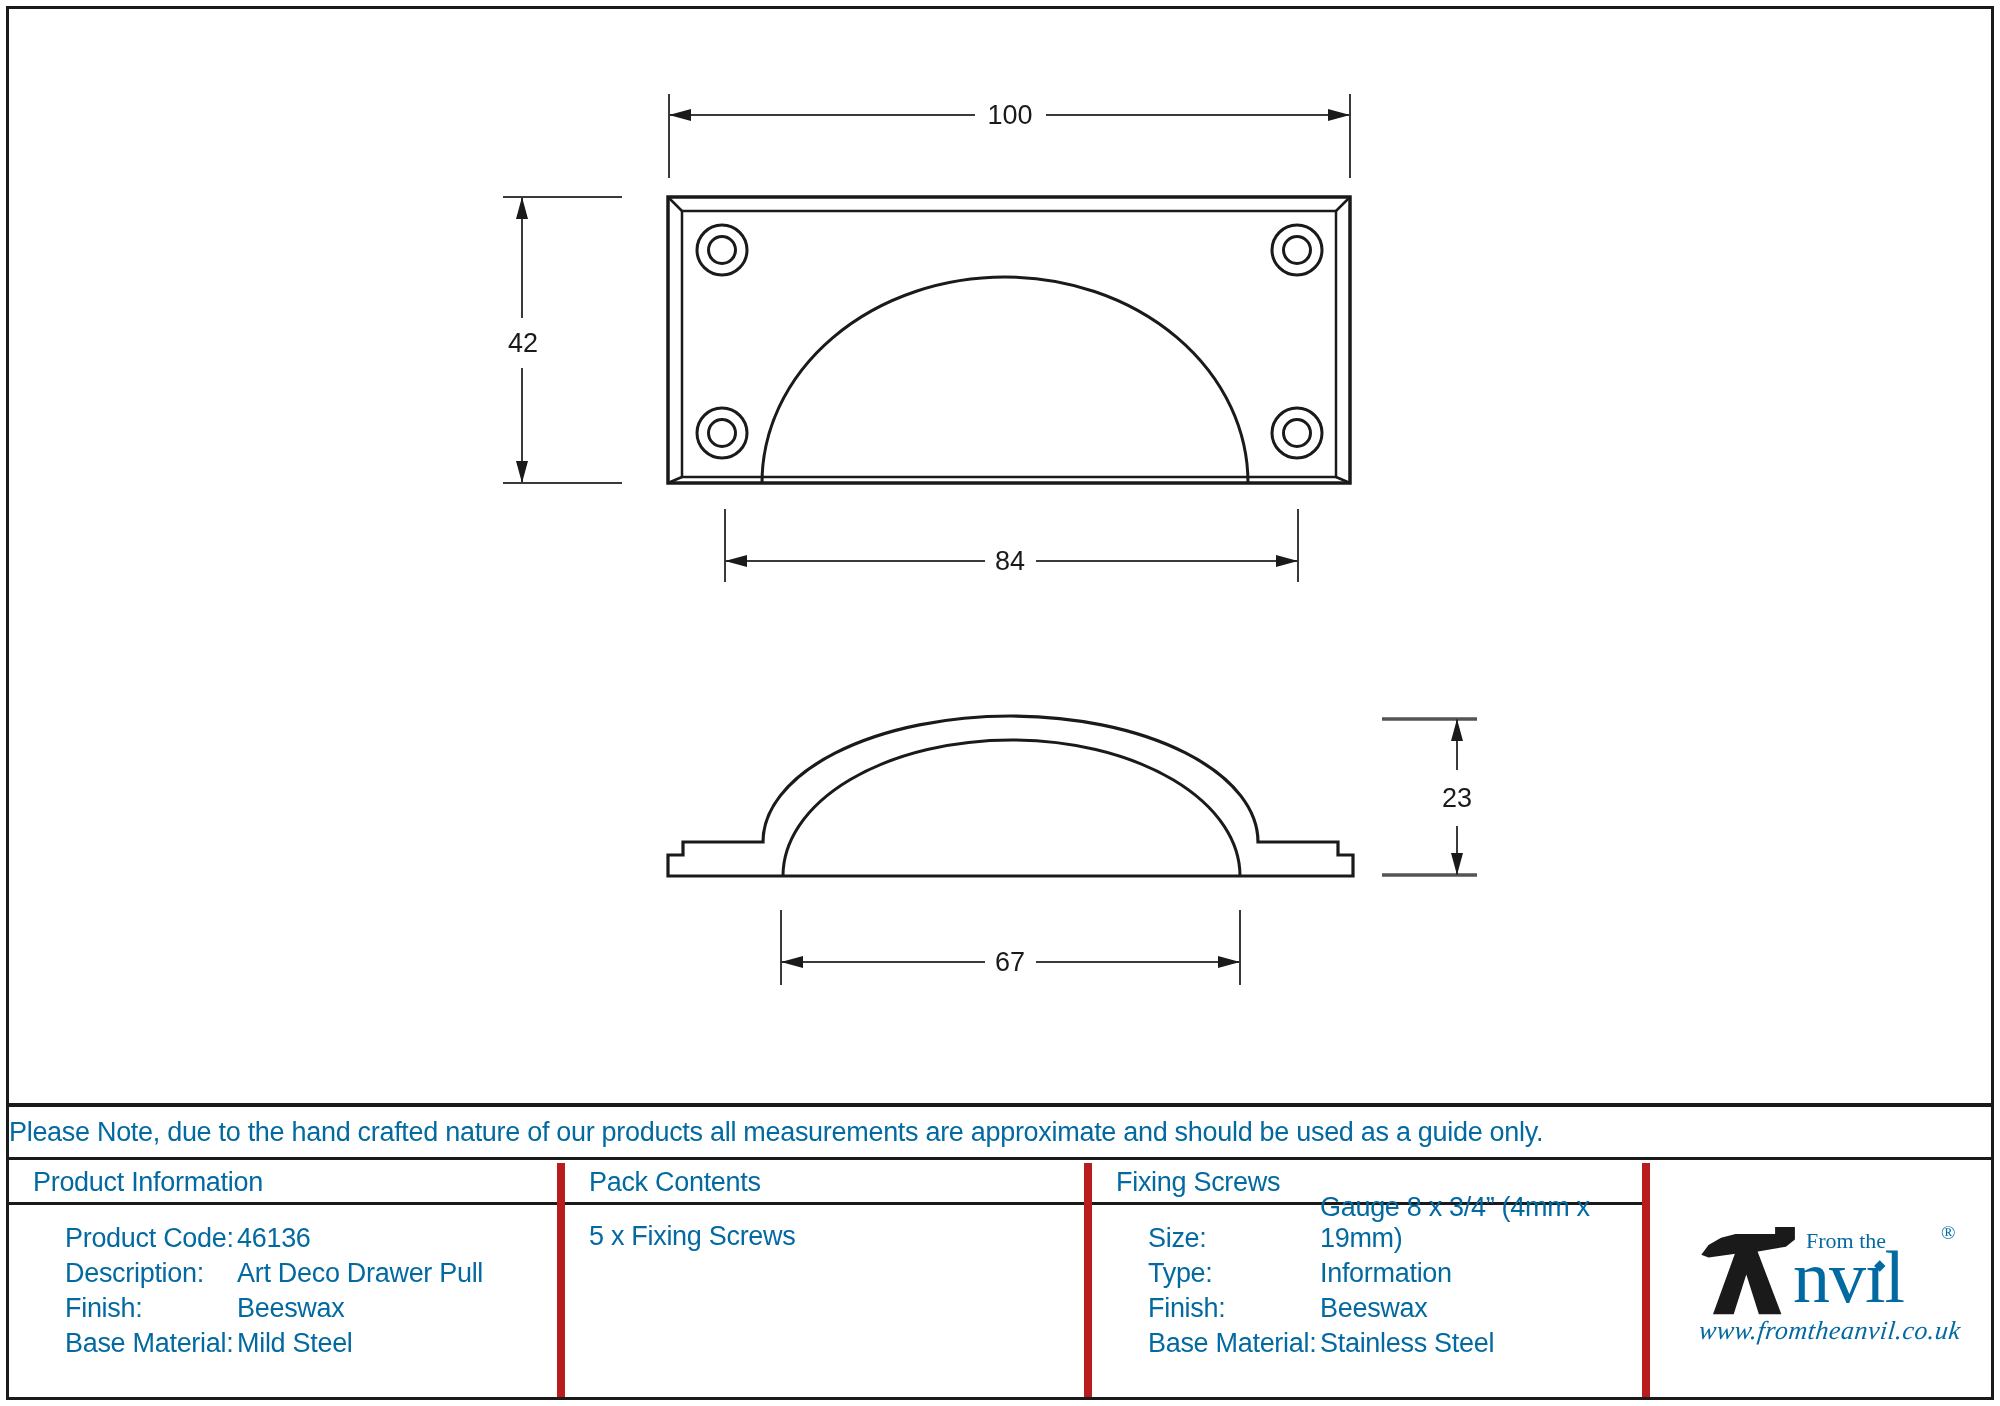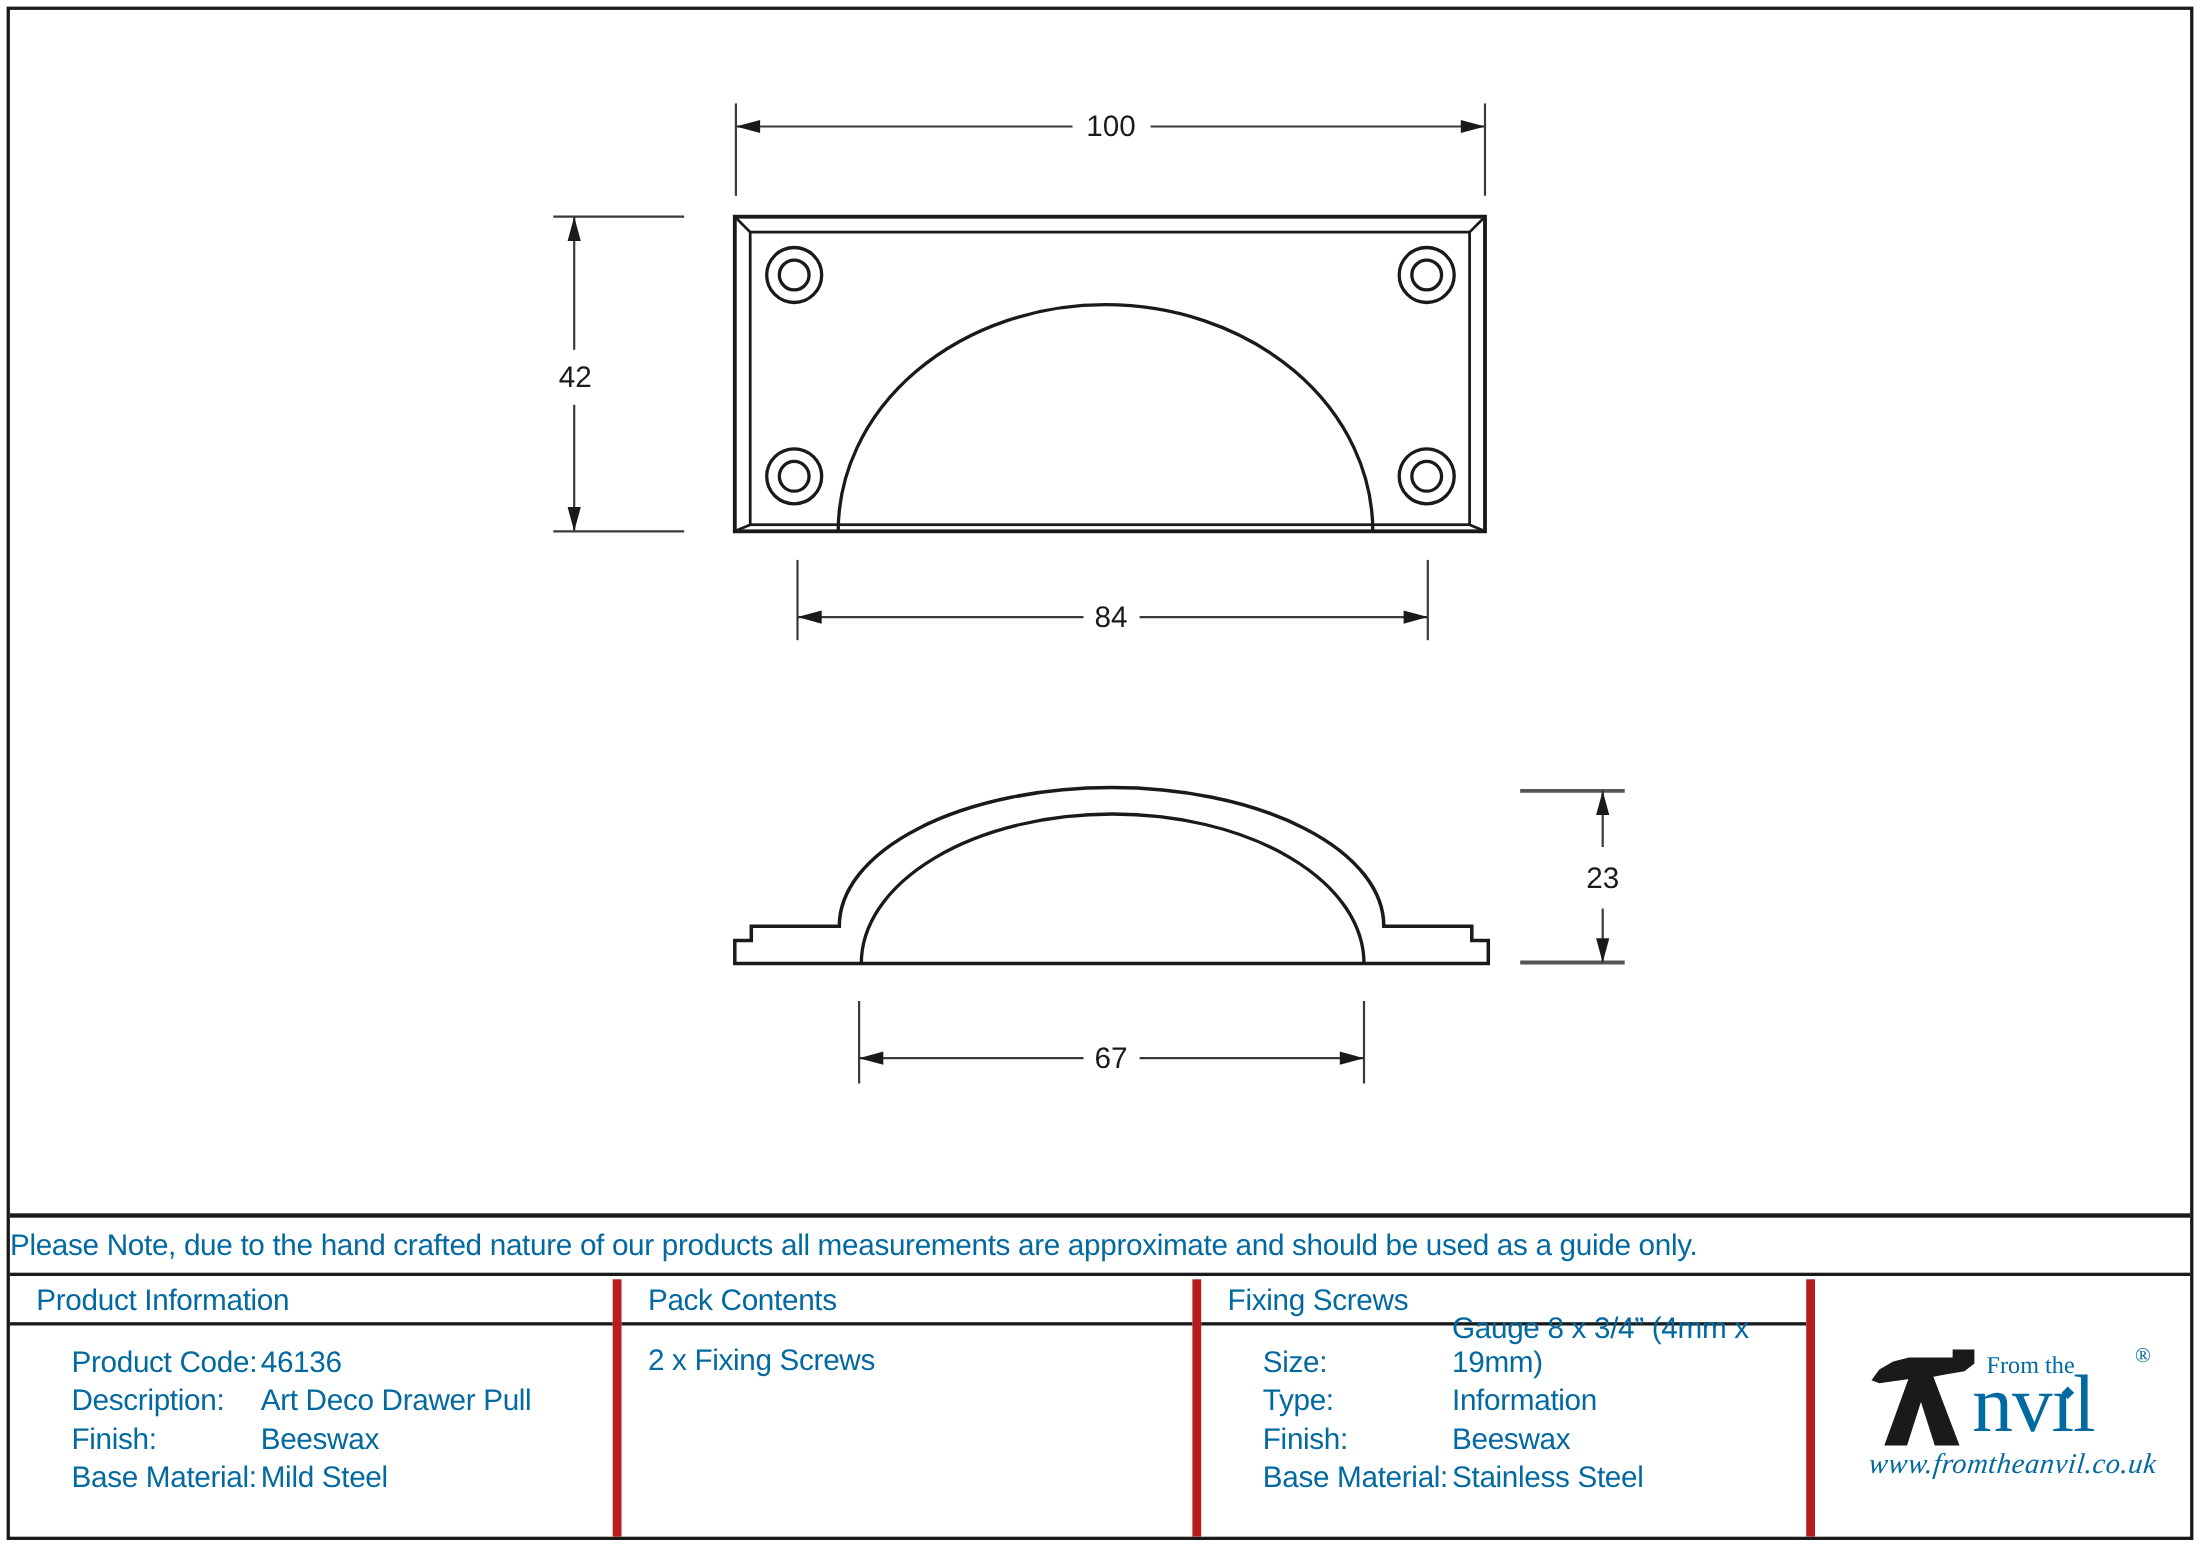--- a/index.html
+++ b/index.html
@@ -166,21 +166,21 @@
         <div class="kv-row">
           <span class="kv-label">Base Material:</span>
           <span class="kv-value">Mild Steel</span>
         </div>
       </div>
     </div>
 
     <div id="col-pack" class="col col-border">
       <div class="col-header">Pack Contents</div>
       <div class="col-body">
-        <div class="pc-row">2 x Fixing Screws</div>
+        <div class="pc-row">5 x Fixing Screws</div>
       </div>
     </div>
 
     <div id="col-screws" class="col col-border">
       <div class="col-header">Fixing Screws</div>
       <div class="col-body">
         <div class="kv-row">
           <span class="kv-label">Size:</span>
           <span class="kv-value">Gauge 8 x 3/4” (4mm x 19mm)</span>
         </div>

